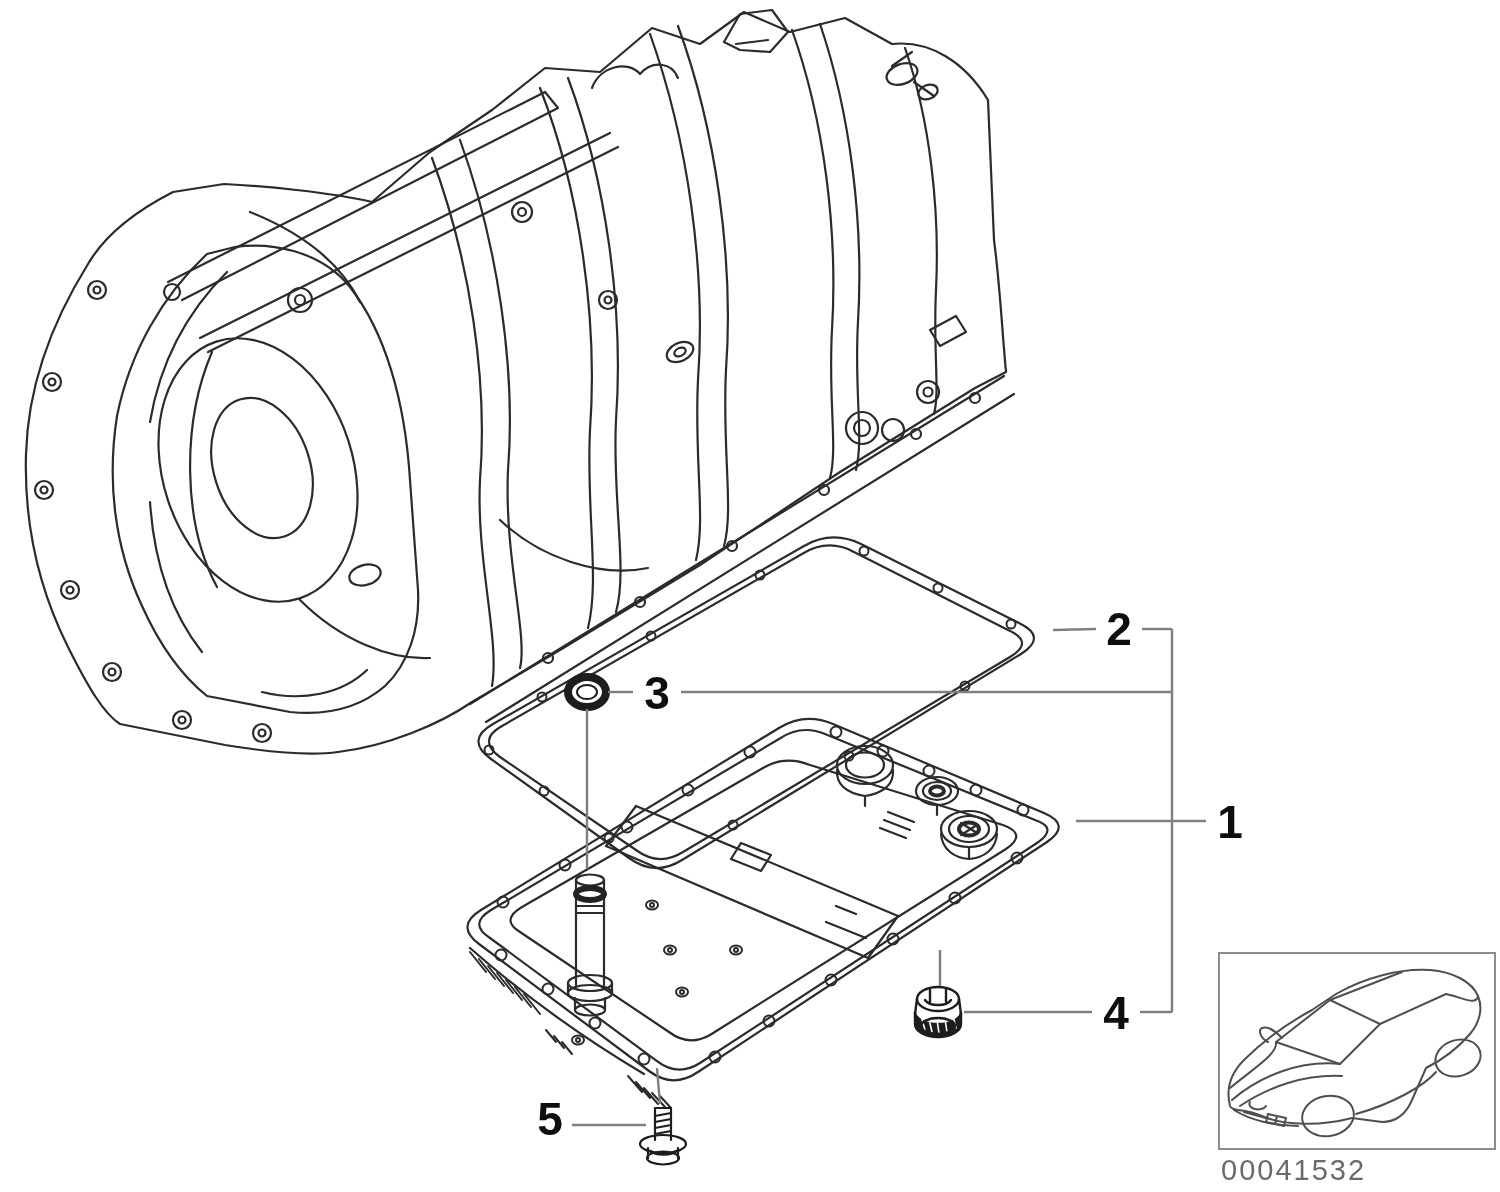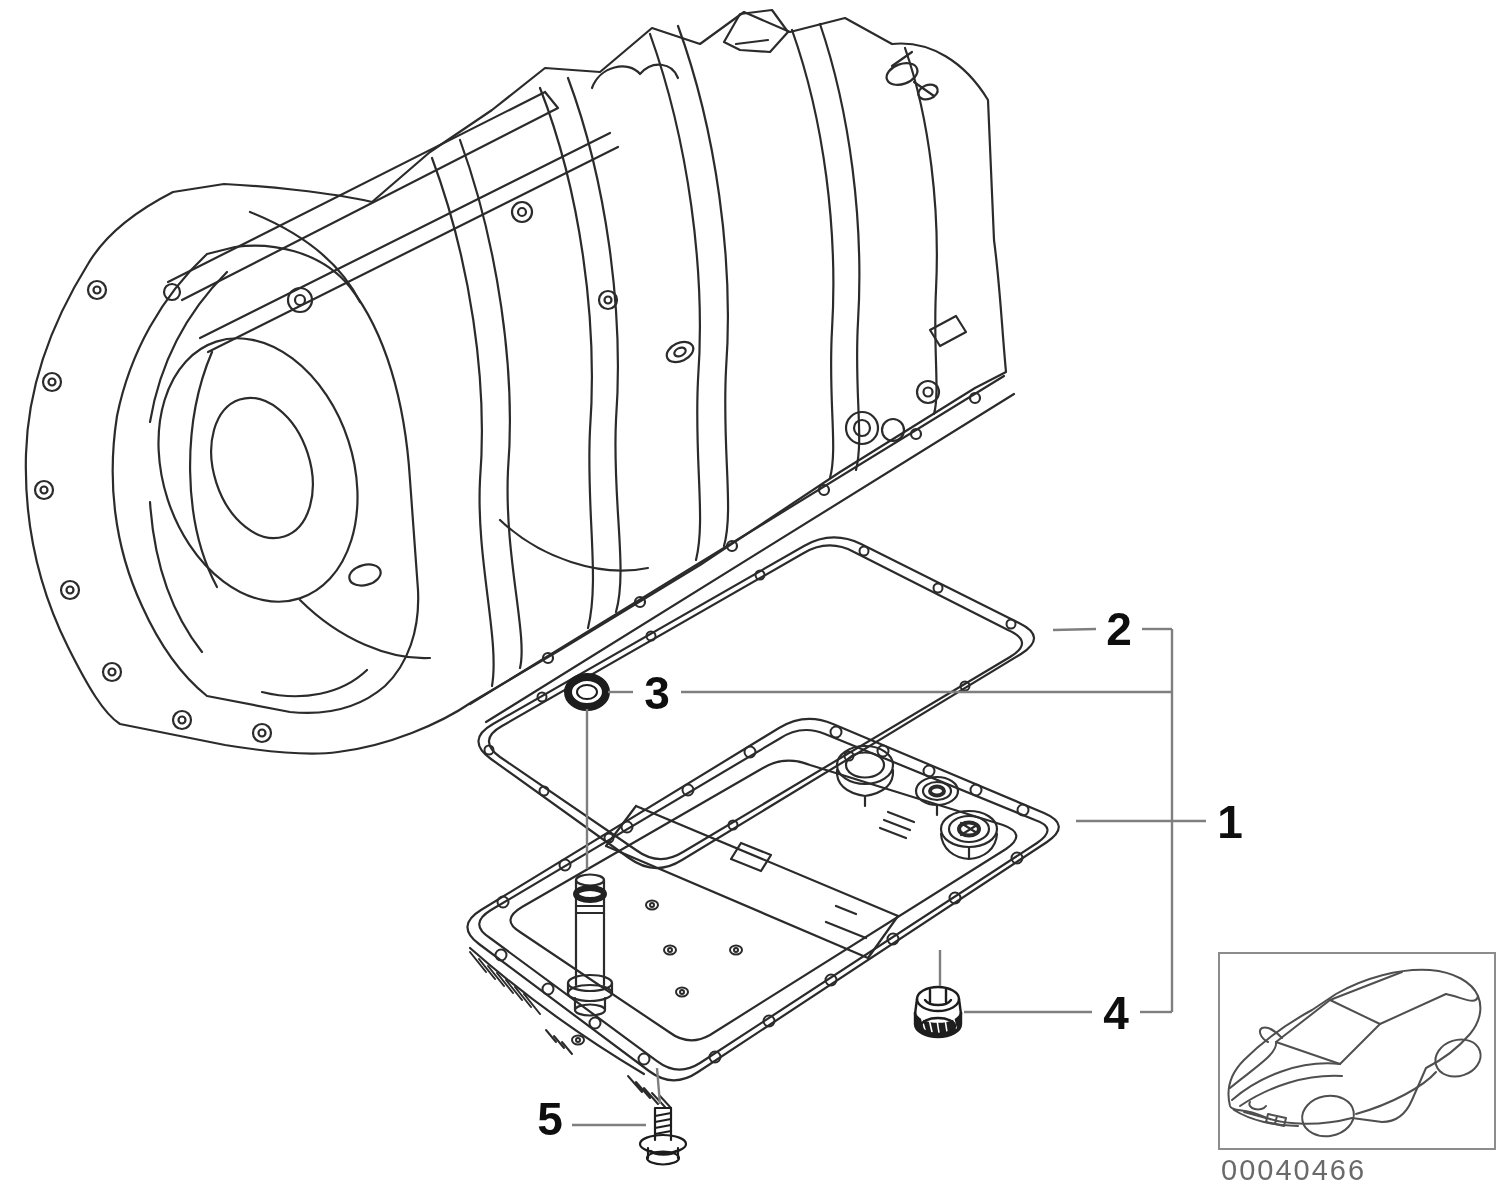--- a/index.html
+++ b/index.html
@@ -298,15 +298,15 @@
       <path d="M 48,160 l 18,4 l -2,8 l -18,-4 Z M 57,162 l -2,8"></path>
       <ellipse cx="108" cy="162" rx="26" ry="20" transform="rotate(-10 108 162)"></ellipse>
       <ellipse cx="238" cy="104" rx="23" ry="18" transform="rotate(-18 238 104)"></ellipse>
       <path d="M 136,160 C 172,150 204,132 216,118"></path>
       <path d="M 62,84 C 54,76 48,72 42,74 C 38,76 40,84 48,88"></path>
       <path d="M 226,40 C 244,44 256,52 258,42"></path>
     </g>
   </svg>
 </div>
 
-<div class="image-code">00040466</div>
+<div class="image-code">00041532</div>
 
 </div>
 
 </body></html>

